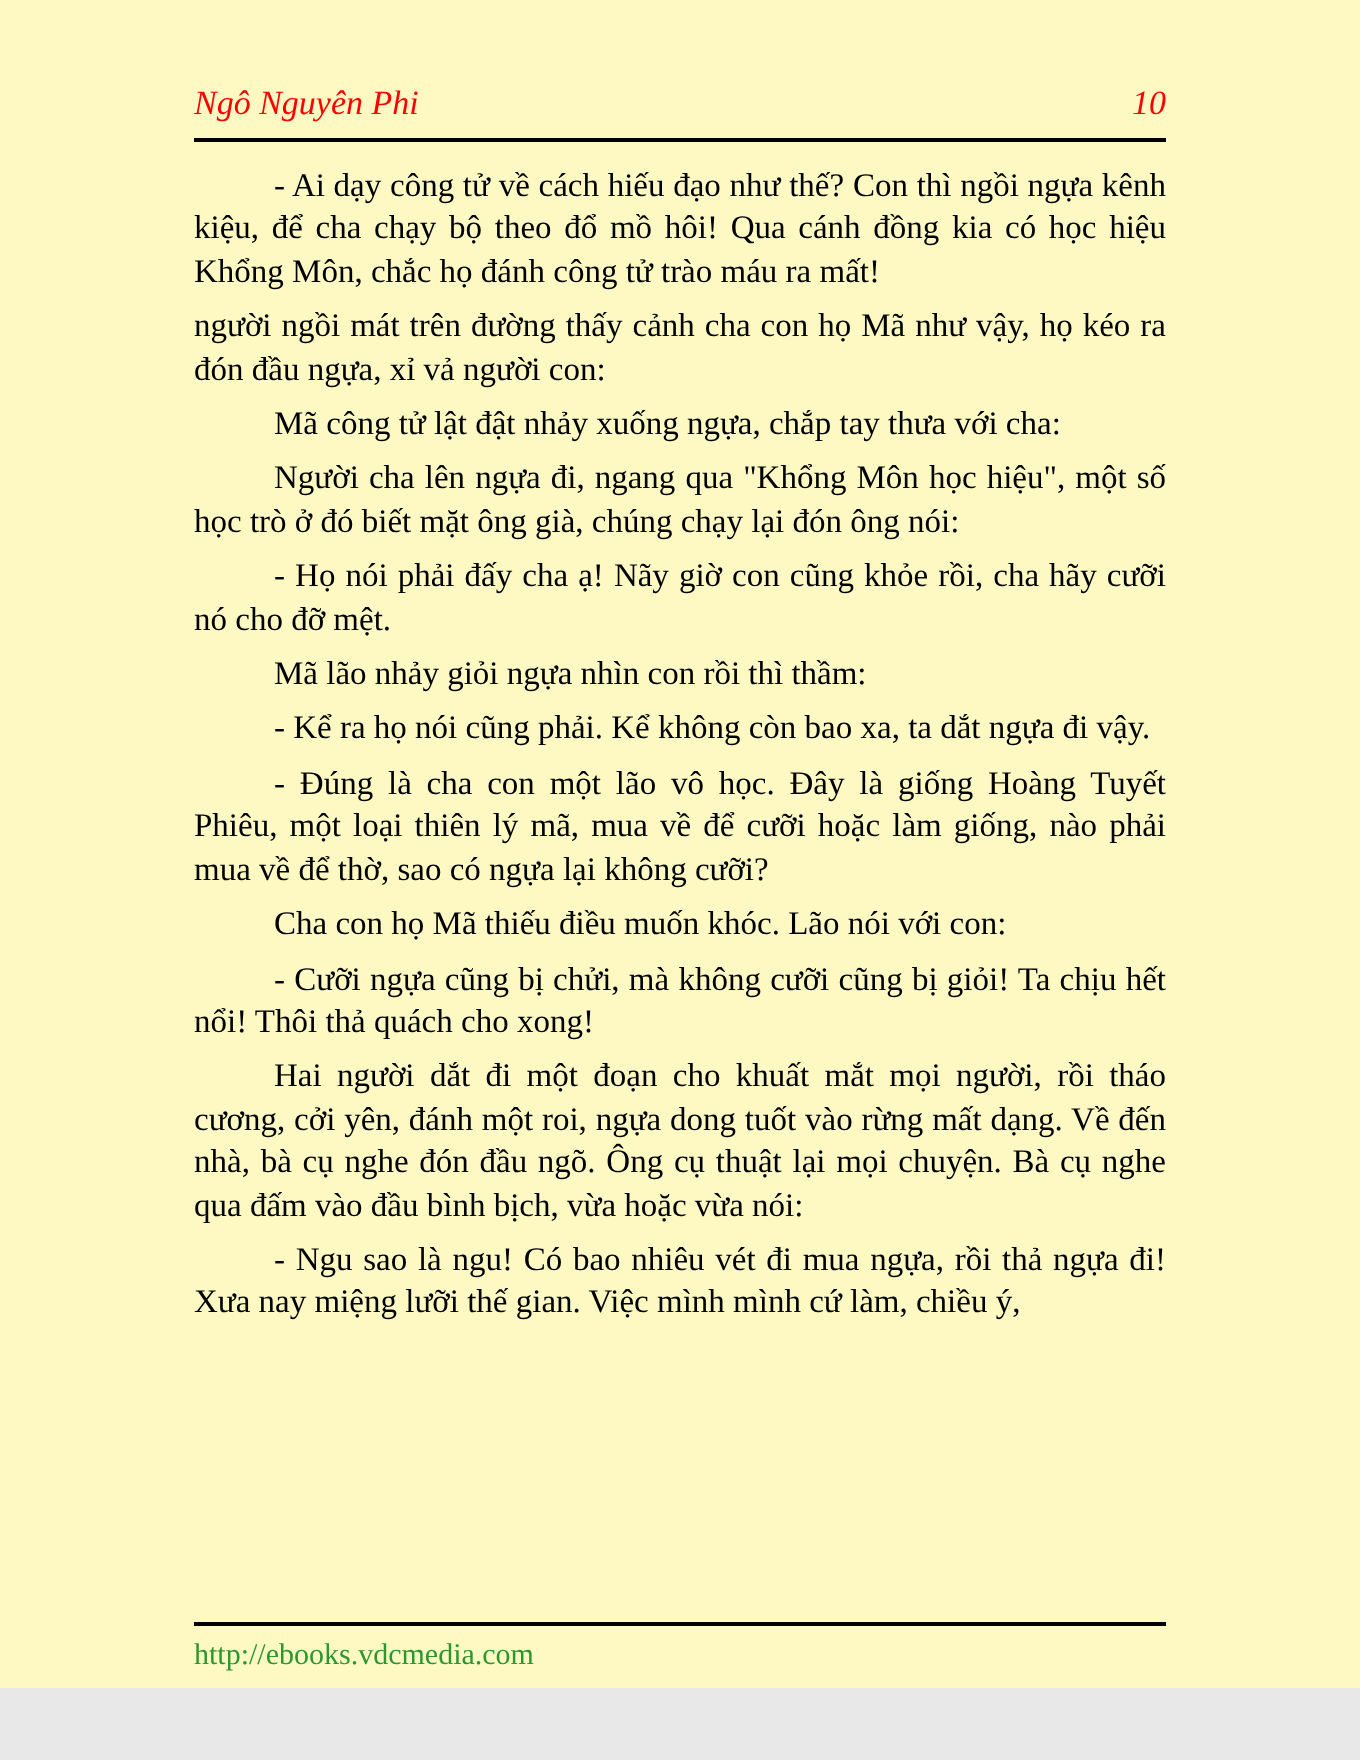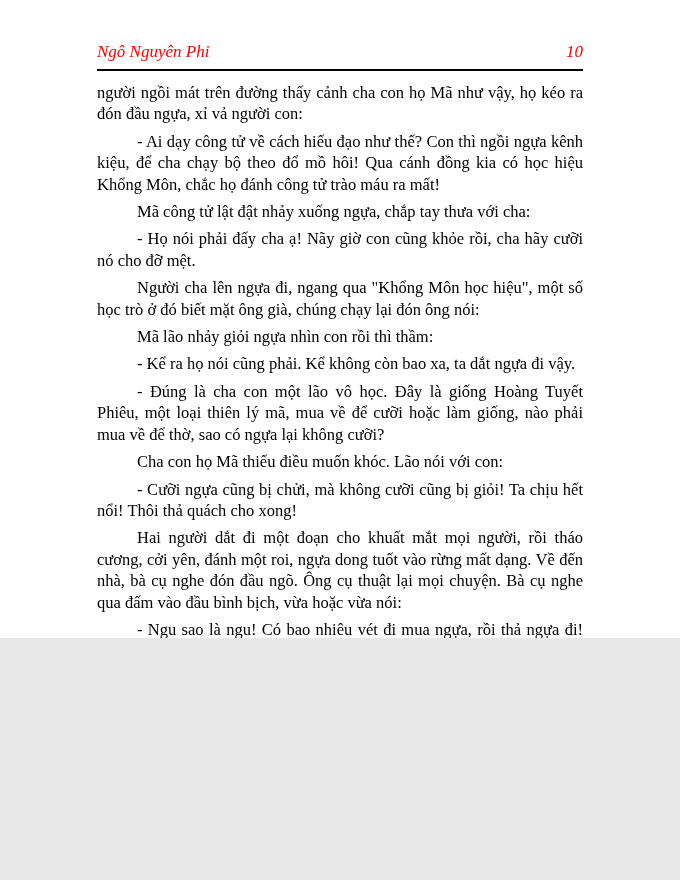--- a/index.html
+++ b/index.html
@@ -3,22 +3,22 @@
 <meta charset="utf-8">
 <style>
   * { margin: 0; padding: 0; box-sizing: border-box; }
   html, body { background: #e8e8e8; }
   body {
     font-family: "Liberation Serif", "DejaVu Serif", serif;
   }
   .page {
     position: relative;
     width: 680px;
-    height: 638px;
-    background: #ffffff;
+    height: 844px;
+    background: #fef9c3;
     overflow: hidden;
   }
   .header {
     position: absolute;
     left: 97px;
     right: 97px;
     top: 42px;
     display: flex;
     justify-content: space-between;
     align-items: flex-end;
@@ -73,25 +73,25 @@
 
 <div class="page">
 
   <div class="header">
     <span>Ngô Nguyên Phi</span>
     <span>10</span>
   </div>
   <div class="header-rule"></div>
 
   <div class="body-text" id="paragraphs">
+      <p class="para indent">- Ai dạy công tử về cách hiếu đạo như thế? Con thì ngồi ngựa kênh kiệu, để cha chạy bộ theo đổ mồ hôi! Qua cánh đồng kia có học hiệu Khổng Môn, chắc họ đánh công tử trào máu ra mất!</p>
       <p class="para">người ngồi mát trên đường thấy cảnh cha con họ Mã như vậy, họ kéo ra đón đầu ngựa, xỉ vả người con:</p>
-      <p class="para indent">- Ai dạy công tử về cách hiếu đạo như thế? Con thì ngồi ngựa kênh kiệu, để cha chạy bộ theo đổ mồ hôi! Qua cánh đồng kia có học hiệu Khổng Môn, chắc họ đánh công tử trào máu ra mất!</p>
       <p class="para indent">Mã công tử lật đật nhảy xuống ngựa, chắp tay thưa với cha:</p>
+      <p class="para indent">Người cha lên ngựa đi, ngang qua "Khổng Môn học hiệu", một số học trò ở đó biết mặt ông già, chúng chạy lại đón ông nói:</p>
       <p class="para indent">- Họ nói phải đấy cha ạ! Nãy giờ con cũng khỏe rồi, cha hãy cưỡi nó cho đỡ mệt.</p>
-      <p class="para indent">Người cha lên ngựa đi, ngang qua "Khổng Môn học hiệu", một số học trò ở đó biết mặt ông già, chúng chạy lại đón ông nói:</p>
       <p class="para indent">Mã lão nhảy giỏi ngựa nhìn con rồi thì thầm:</p>
       <p class="para indent">- Kể ra họ nói cũng phải. Kể không còn bao xa, ta dắt ngựa đi vậy.</p>
       <p class="para indent">- Đúng là cha con một lão vô học. Đây là giống Hoàng Tuyết Phiêu, một loại thiên lý mã, mua về để cưỡi hoặc làm giống, nào phải mua về để thờ, sao có ngựa lại không cưỡi?</p>
       <p class="para indent">Cha con họ Mã thiếu điều muốn khóc. Lão nói với con:</p>
       <p class="para indent">- Cưỡi ngựa cũng bị chửi, mà không cưỡi cũng bị giỏi! Ta chịu hết nổi! Thôi thả quách cho xong!</p>
       <p class="para indent">Hai người dắt đi một đoạn cho khuất mắt mọi người, rồi tháo cương, cởi yên, đánh một roi, ngựa dong tuốt vào rừng mất dạng. Về đến nhà, bà cụ nghe đón đầu ngõ. Ông cụ thuật lại mọi chuyện. Bà cụ nghe qua đấm vào đầu bình bịch, vừa hoặc vừa nói:</p>
       <p class="para indent">- Ngu sao là ngu! Có bao nhiêu vét đi mua ngựa, rồi thả ngựa đi! Xưa nay miệng lưỡi thế gian. Việc mình mình cứ làm, chiều ý,</p>
     </div>
 
   <div class="footer-rule"></div>

